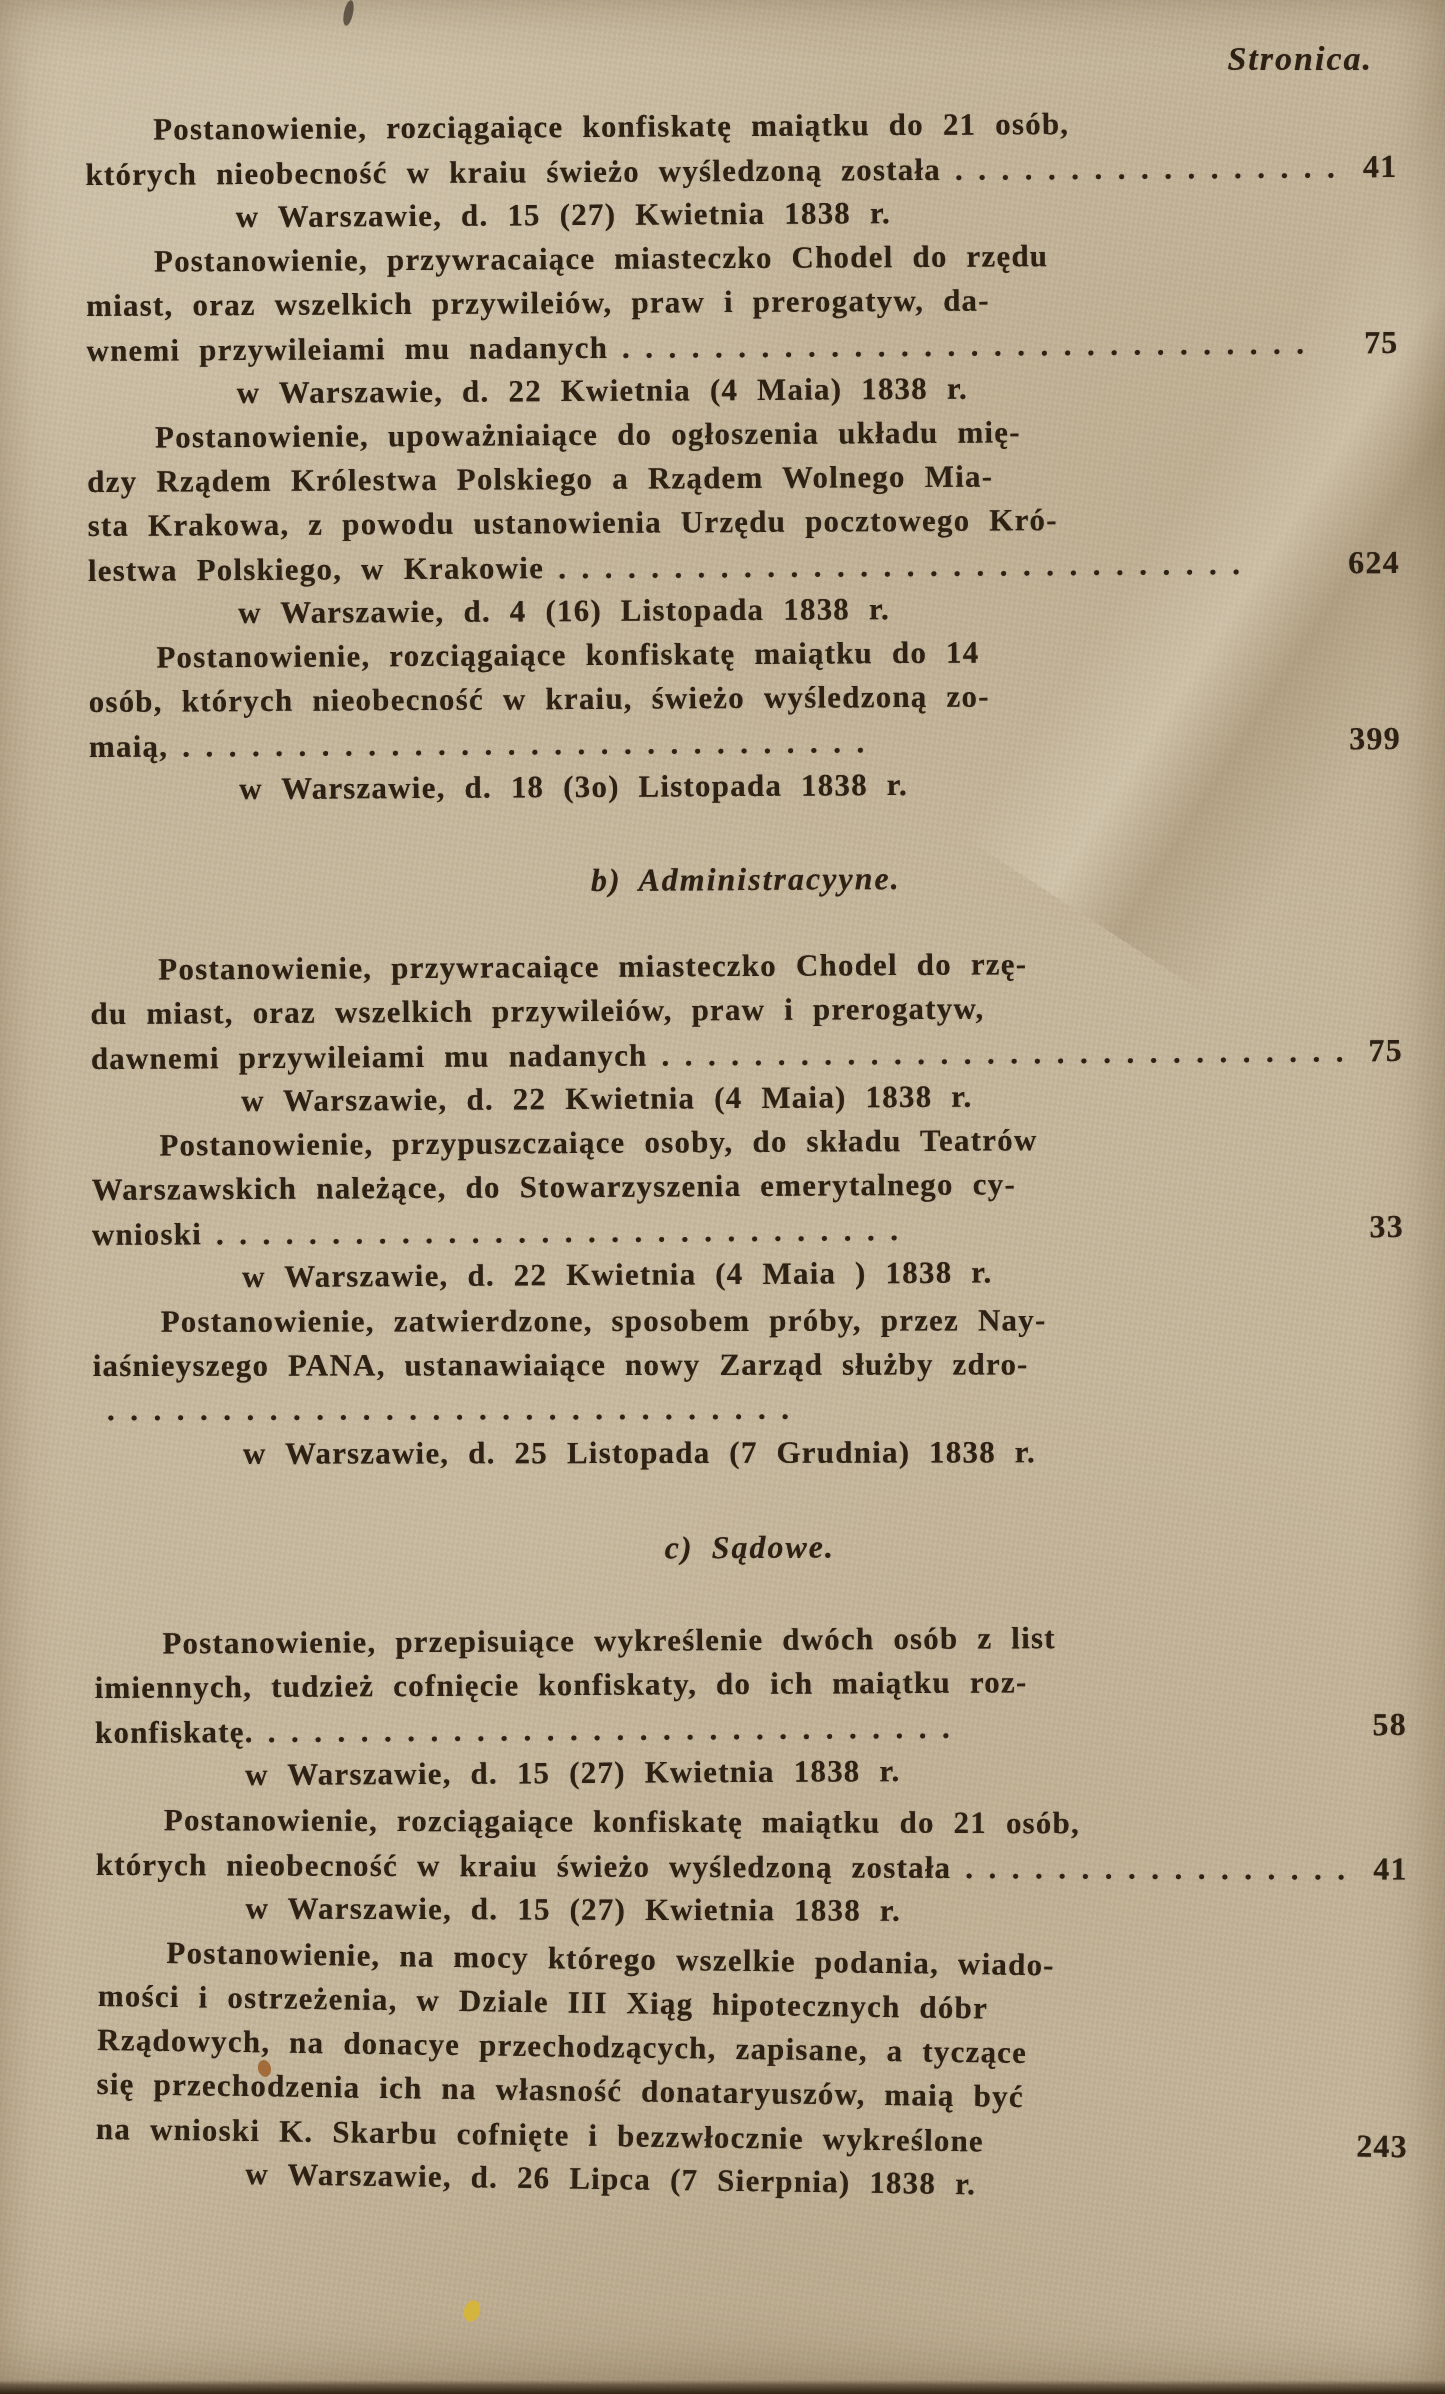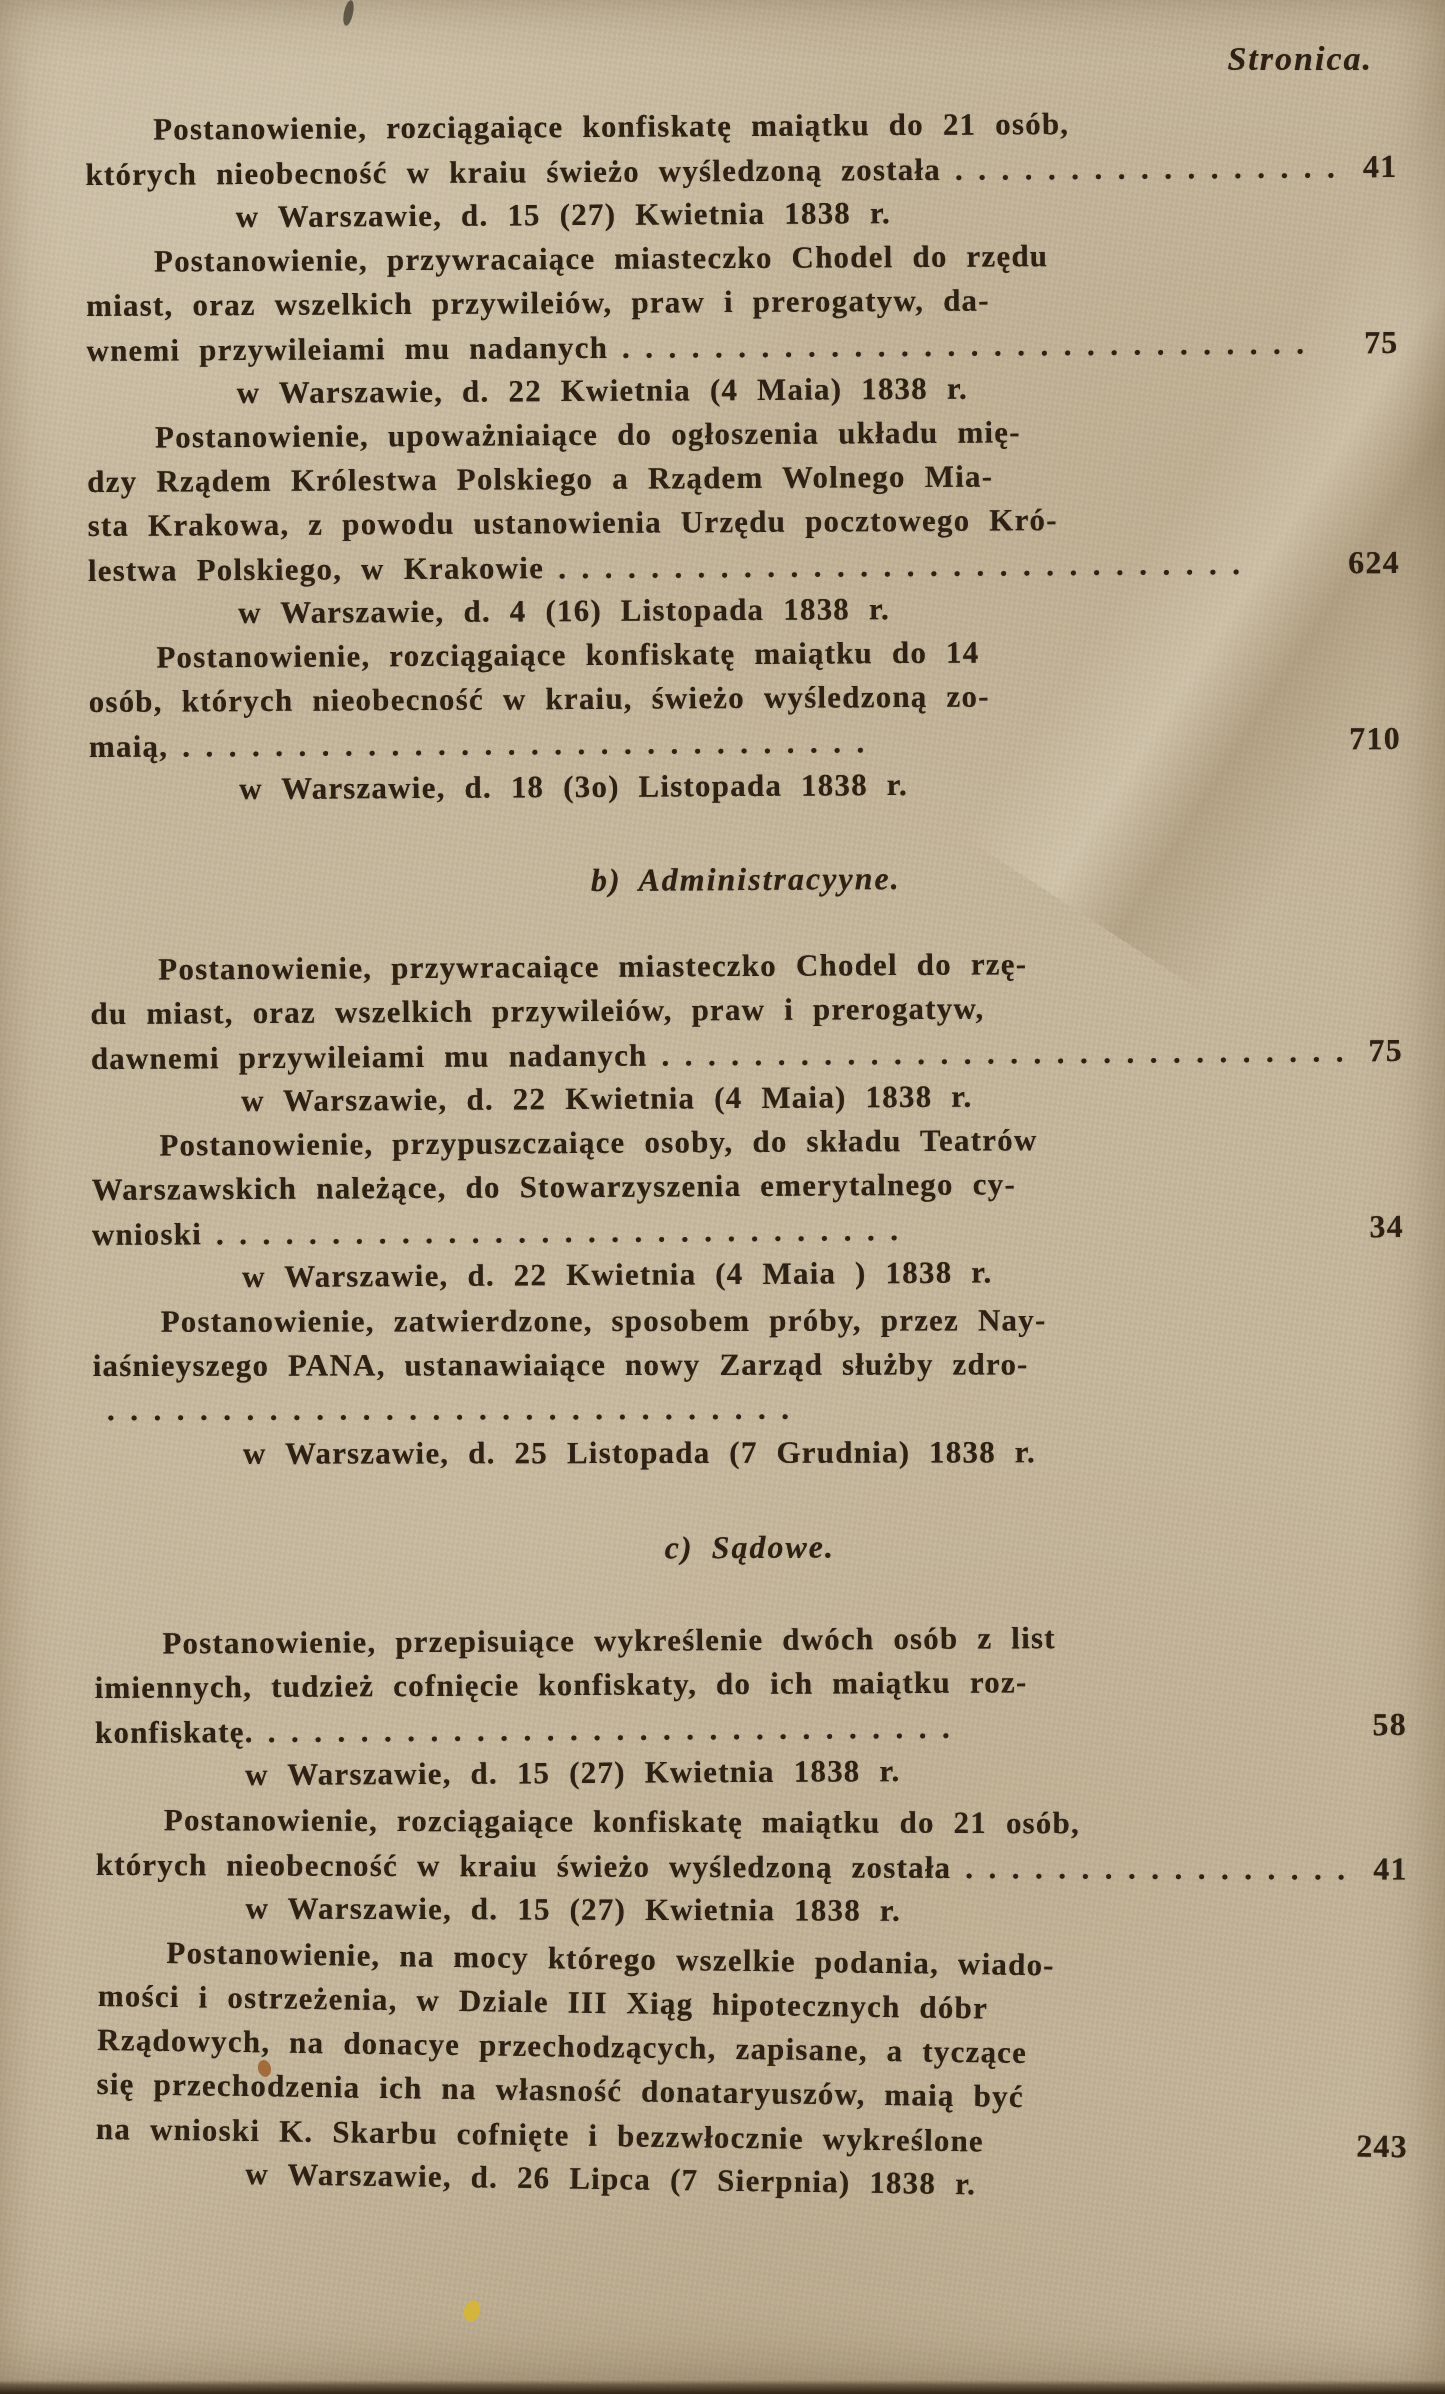--- a/index.html
+++ b/index.html
@@ -135,21 +135,21 @@
         <div class="entry">
           <div class="line line-first">
             <span class="t">Postanowienie, rozciągaiące konfiskatę maiątku do 14</span>
           </div>
           <div class="line line-cont">
             <span class="t">osób, których nieobecność w kraiu, świeżo wyśledzoną zo-</span>
           </div>
           <div class="line line-cont">
             <span class="t">maią,</span>
             <span class="fill has-dots"></span>
-            <span class="pg">710</span>
+            <span class="pg">399</span>
           </div>
           <div class="line line-date">
             <span class="t">w Warszawie, d. 18 (3o) Listopada 1838 r.</span>
           </div>
         </div>
       </div>
       <div class="section section-b">
         <div class="section-heading">b) Administracyyne.</div>
         <div class="entry">
           <div class="line line-first">
@@ -170,21 +170,21 @@
         <div class="entry">
           <div class="line line-first">
             <span class="t">Postanowienie, przypuszczaiące osoby, do składu Teatrów</span>
           </div>
           <div class="line line-cont">
             <span class="t">Warszawskich należące, do Stowarzyszenia emerytalnego cy-</span>
           </div>
           <div class="line line-cont">
             <span class="t">wnioski</span>
             <span class="fill has-dots"></span>
-            <span class="pg">34</span>
+            <span class="pg">33</span>
           </div>
           <div class="line line-date">
             <span class="t">w Warszawie, d. 22 Kwietnia (4 Maia ) 1838 r.</span>
           </div>
         </div>
         <div class="entry">
           <div class="line line-first">
             <span class="t">Postanowienie, zatwierdzone, sposobem próby, przez Nay-</span>
           </div>
           <div class="line line-cont">

